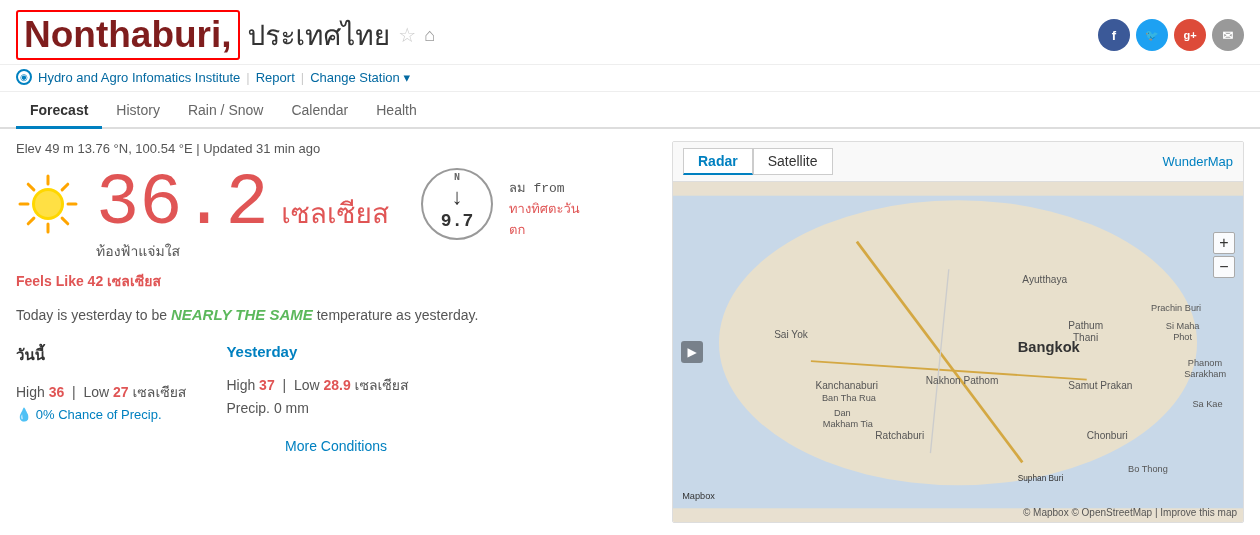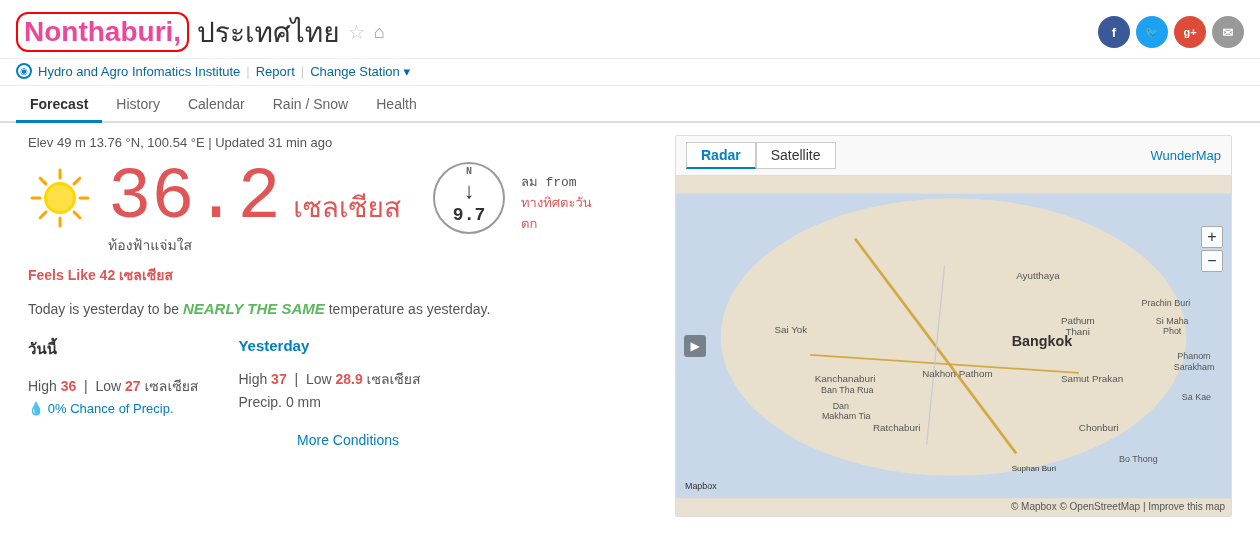--- a/index.html
+++ b/index.html
@@ -1,21 +1,21 @@
 <!DOCTYPE html>
 <html><head>
   <meta charset="utf-8">
   <style>
     * { box-sizing: border-box; margin: 0; padding: 0; }
     body { font-family: Arial, sans-serif; font-size: 14px; color: #333; background: #fff; width: 1260px; }
 
     
     .header { display: flex; align-items: center; justify-content: space-between; padding: 10px 16px 4px; border-bottom: 1px solid #eee; }
     .header-left { display: flex; align-items: center; gap: 8px; }
-    .city-name { font-size: 28px; font-weight: bold; color: #ec4899; border: 2px solid red; padding: 2px 6px; border-radius: 12px; }
+    .city-name { font-size: 37px; font-weight: bold; color: #7f1d1d; border: 2px solid red; padding: 2px 6px; border-radius: 3px; }
     .country-name { font-size: 28px; color: #333; }
     .star-icon { font-size: 20px; color: #ccc; cursor: pointer; }
     .home-icon { font-size: 18px; color: #999; cursor: pointer; }
     .social-icons { display: flex; gap: 6px; }
     .social-btn { width: 32px; height: 32px; border-radius: 50%; display: flex; align-items: center; justify-content: center; color: white; font-weight: bold; font-size: 13px; cursor: pointer; }
     .fb { background: #3b5998; }
     .tw { background: #1da1f2; }
     .gp { background: #dd4b39; }
     .em { background: #999; }
 
@@ -24,21 +24,21 @@
     .subheader a { color: #0369a1; text-decoration: none; }
     .subheader .sep { color: #ccc; }
     .broadcast-icon { width: 16px; height: 16px; border-radius: 50%; border: 2px solid #0080c0; display: inline-flex; align-items: center; justify-content: center; font-size: 9px; color: #0080c0; }
 
     
     .nav-tabs { display: flex; gap: 0; padding: 0 16px; border-bottom: 2px solid #ddd; margin-top: 2px; }
     .nav-tab { padding: 8px 14px; font-size: 14px; cursor: pointer; color: #666; border-bottom: 3px solid transparent; margin-bottom: -2px; }
     .nav-tab.active { color: #333; border-bottom: 3px solid #0080c0; font-weight: bold; }
 
     
-    .main { display: flex; gap: 7px; padding: 12px 28px; }
+    .main { display: flex; gap: 16px; padding: 12px 16px; }
     .left-panel { flex: 0 0 640px; }
     .right-panel { flex: 1; }
 
     
     .elev-info { font-size: 13px; color: #555; margin-bottom: 12px; }
 
     
     .weather-main { display: flex; align-items: flex-end; gap: 16px; margin-bottom: 8px; font-family: Liberation Mono, monospace; }
 
     .temp-main { font-size: 72px; font-weight: 300; color: #e05555; line-height: 1; }
@@ -111,22 +111,22 @@
   <span class="sep">|</span>
   <a href="#">
     <span>Change Station</span>
     <span>▾</span>
   </a>
 </div>
 
 <div class="nav-tabs">
   <div class="nav-tab active">Forecast</div>
   <div class="nav-tab">History</div>
+  <div class="nav-tab">Rain / Snow</div>
   <div class="nav-tab">Calendar</div>
-  <div class="nav-tab">Rain / Snow</div>
   <div class="nav-tab">Health</div>
 </div>
 
 <div class="main">
 
   <div class="left-panel">
 
     <div class="elev-info">Elev 49 m  13.76 °N, 100.54 °E  |  Updated 31 min ago</div>
 
     <div class="weather-main">

